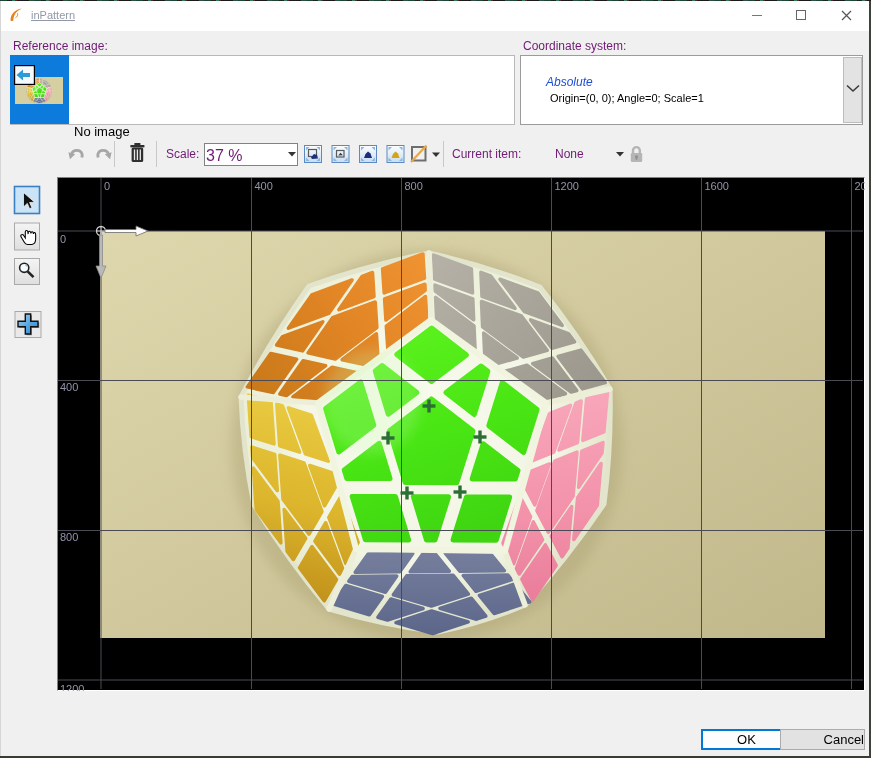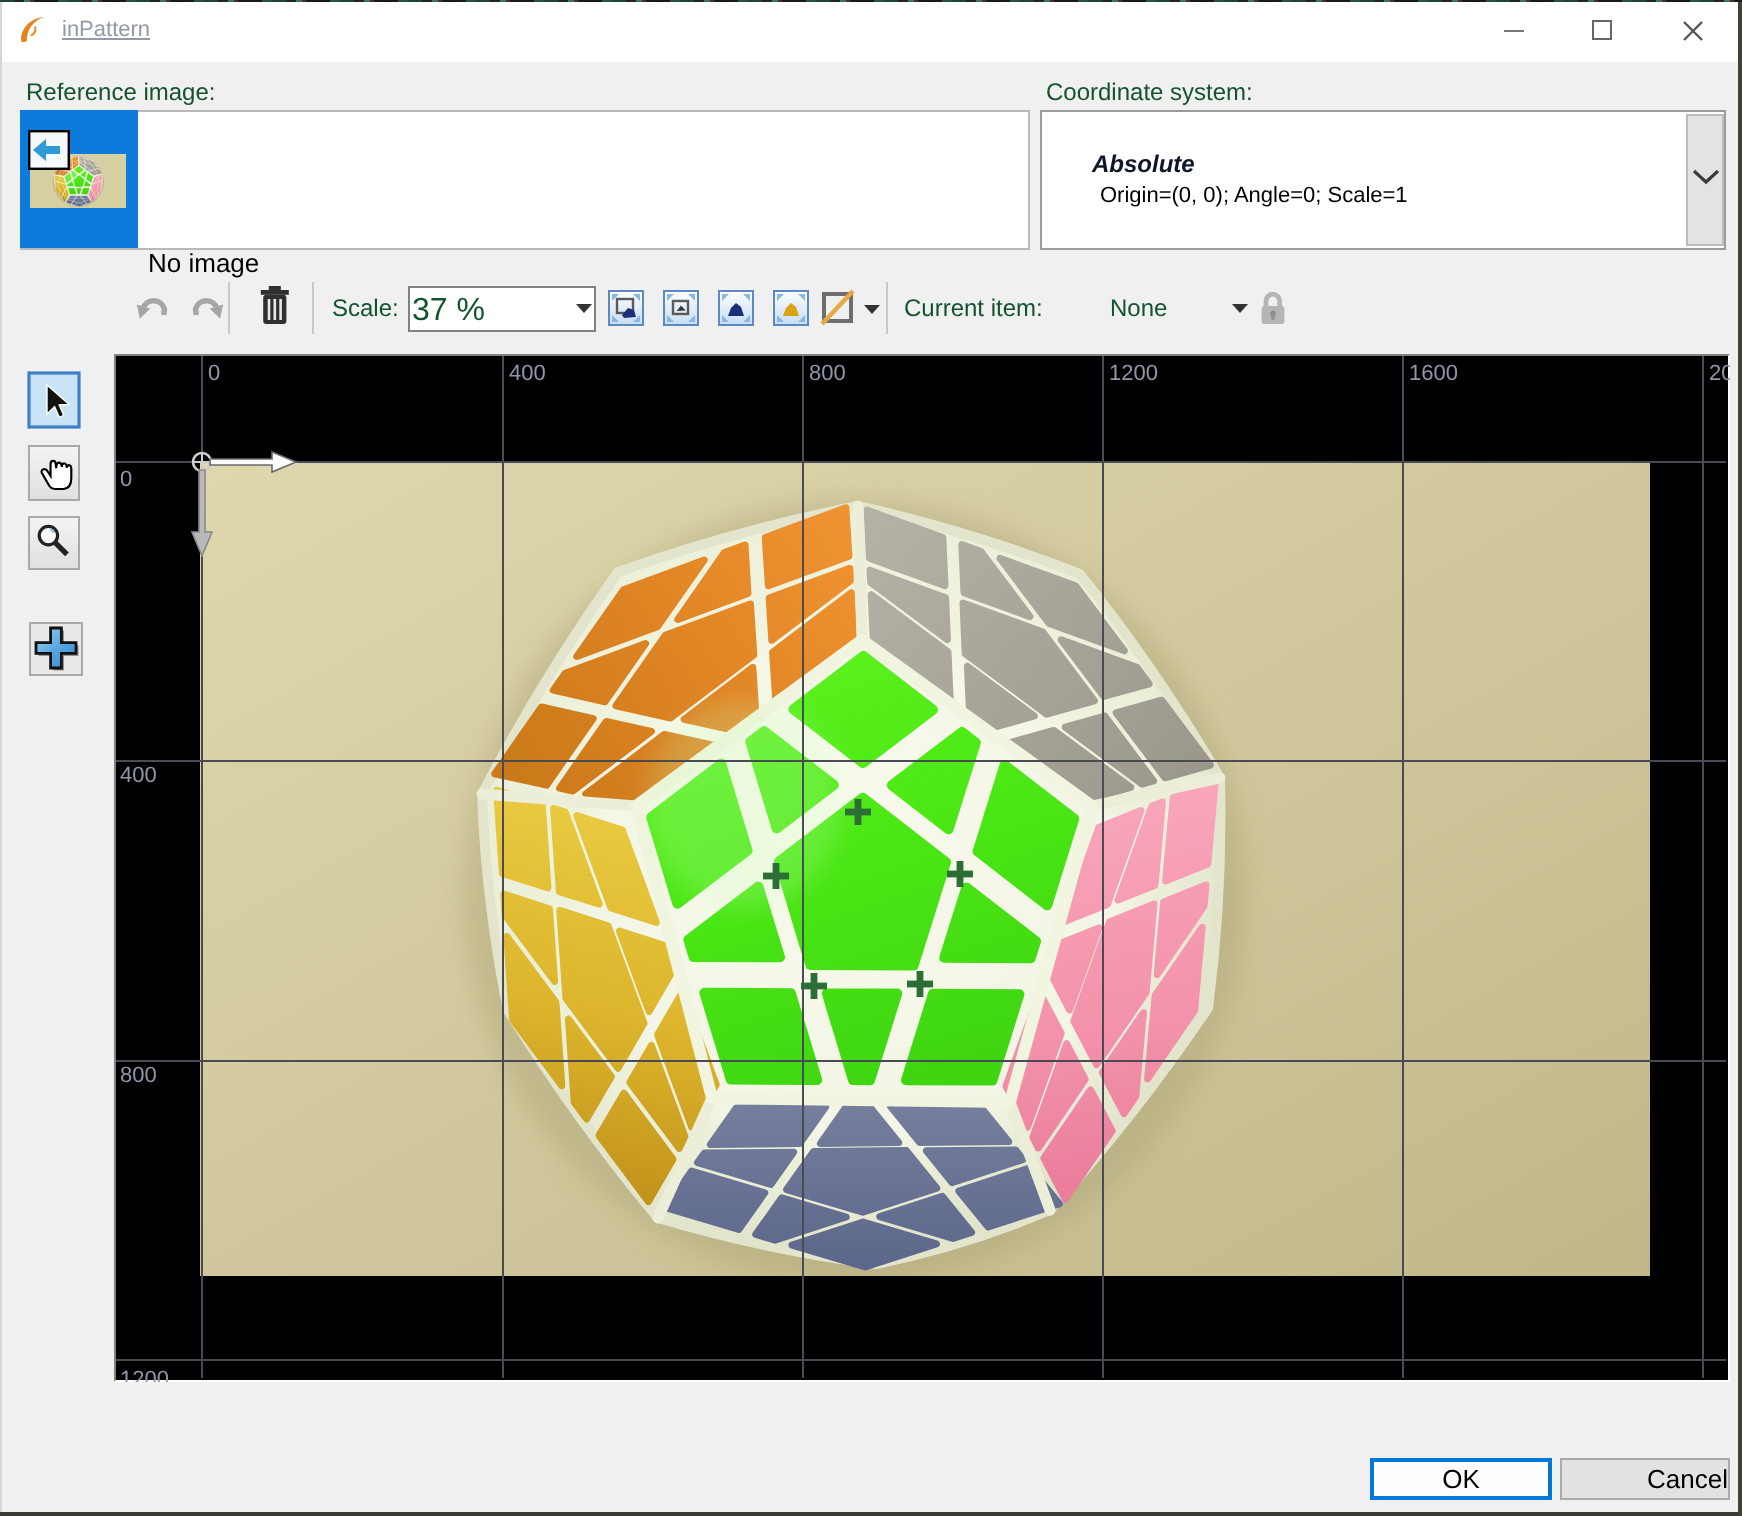--- a/index.html
+++ b/index.html
@@ -2,35 +2,35 @@
 <html><head>
 <meta charset="utf-8">
 <style>
 html,body{margin:0;padding:0;}
 body{width:871px;height:758px;position:relative;overflow:hidden;
   font-family:"Liberation Sans",sans-serif;background:#f0f0f0;}
 .abs{position:absolute;}
 #titlebar{left:0;top:0;width:871px;height:31px;background:#ffffff;}
 #title{left:31px;top:9px;font-size:11px;color:#9298a6;text-decoration:underline;}
 #dlg{left:0;top:31px;width:871px;height:727px;background:#f0f0f0;}
-.lbl{font-size:12px;color:#14532d;}
+.lbl{font-size:12px;color:#701a75;}
 #refpanel{left:10px;top:55px;width:503px;height:68px;background:#fff;border:1px solid #b9b9b9;}
 #bluebox{left:10px;top:55px;width:59px;height:69px;background:#0d7bdc;}
 #noimg{left:74px;top:83px;font-size:13px;color:#000;margin-top:41px;}
 #coordpanel{left:520px;top:55px;width:341px;height:68px;background:#fff;border:1px solid #9b9b9b;}
 #ddstrip{left:843px;top:57px;width:17px;height:64px;background:#e3e3e3;border:1px solid #bcbcbc;}
-#absl{left:546px;top:75px;font-size:12px;font-weight:bold;font-style:italic;color:#0f172a;}
+#absl{left:546px;top:75px;font-size:12px;font-weight:normal;font-style:italic;color:#1d4ed8;}
 #origl{left:550px;top:92px;font-size:11px;color:#000;text-align:right;}
 .sep{width:1px;height:26px;background:#c9c9c9;top:141px;}
 #scalebox{left:204px;top:143px;width:92px;height:21px;background:#fff;border:1px solid #828282;}
 #scaletxt{left:206px;top:147px;font-size:16px;}
 #canvas{left:57px;top:177px;width:806px;height:512px;background:#000;
   border-top:1px solid #828282;border-left:1px solid #828282;
   border-right:1px solid #fff;border-bottom:1px solid #fff;}
-#okbtn{left:685px;top:729px;width:91px;height:21px;background:#fdfdfd;border:2px solid #0078d7;
+#okbtn{left:701px;top:729px;width:91px;height:21px;background:#fdfdfd;border:2px solid #0078d7;
   font-size:13px;text-align:center;line-height:17px;box-sizing:border-box;position:absolute;}
 #cancelbtn{left:780px;top:729px;width:85px;height:21px;background:#e2e2e2;border:1px solid #ababab;
   font-size:13px;text-align:right;line-height:19px;box-sizing:border-box;position:absolute;}
 #topedge{left:0;top:0;width:871px;height:1px;
   background:repeating-linear-gradient(90deg,#1d4434 0 7px,#232323 7px 12px,#34795a 12px 15px,#542a2a 15px 17px,#1a1a1a 17px 29px,#27523c 29px 34px);}
 #rightedge{left:869px;top:1px;width:2px;height:757px;background:#3d4336;}
 #botedge{left:0;top:756px;width:869px;height:2px;background:#3a3a33;}
 #leftedge{left:0;top:1px;width:1px;height:755px;background:#d6d6d6;}
 </style>
 </head>

